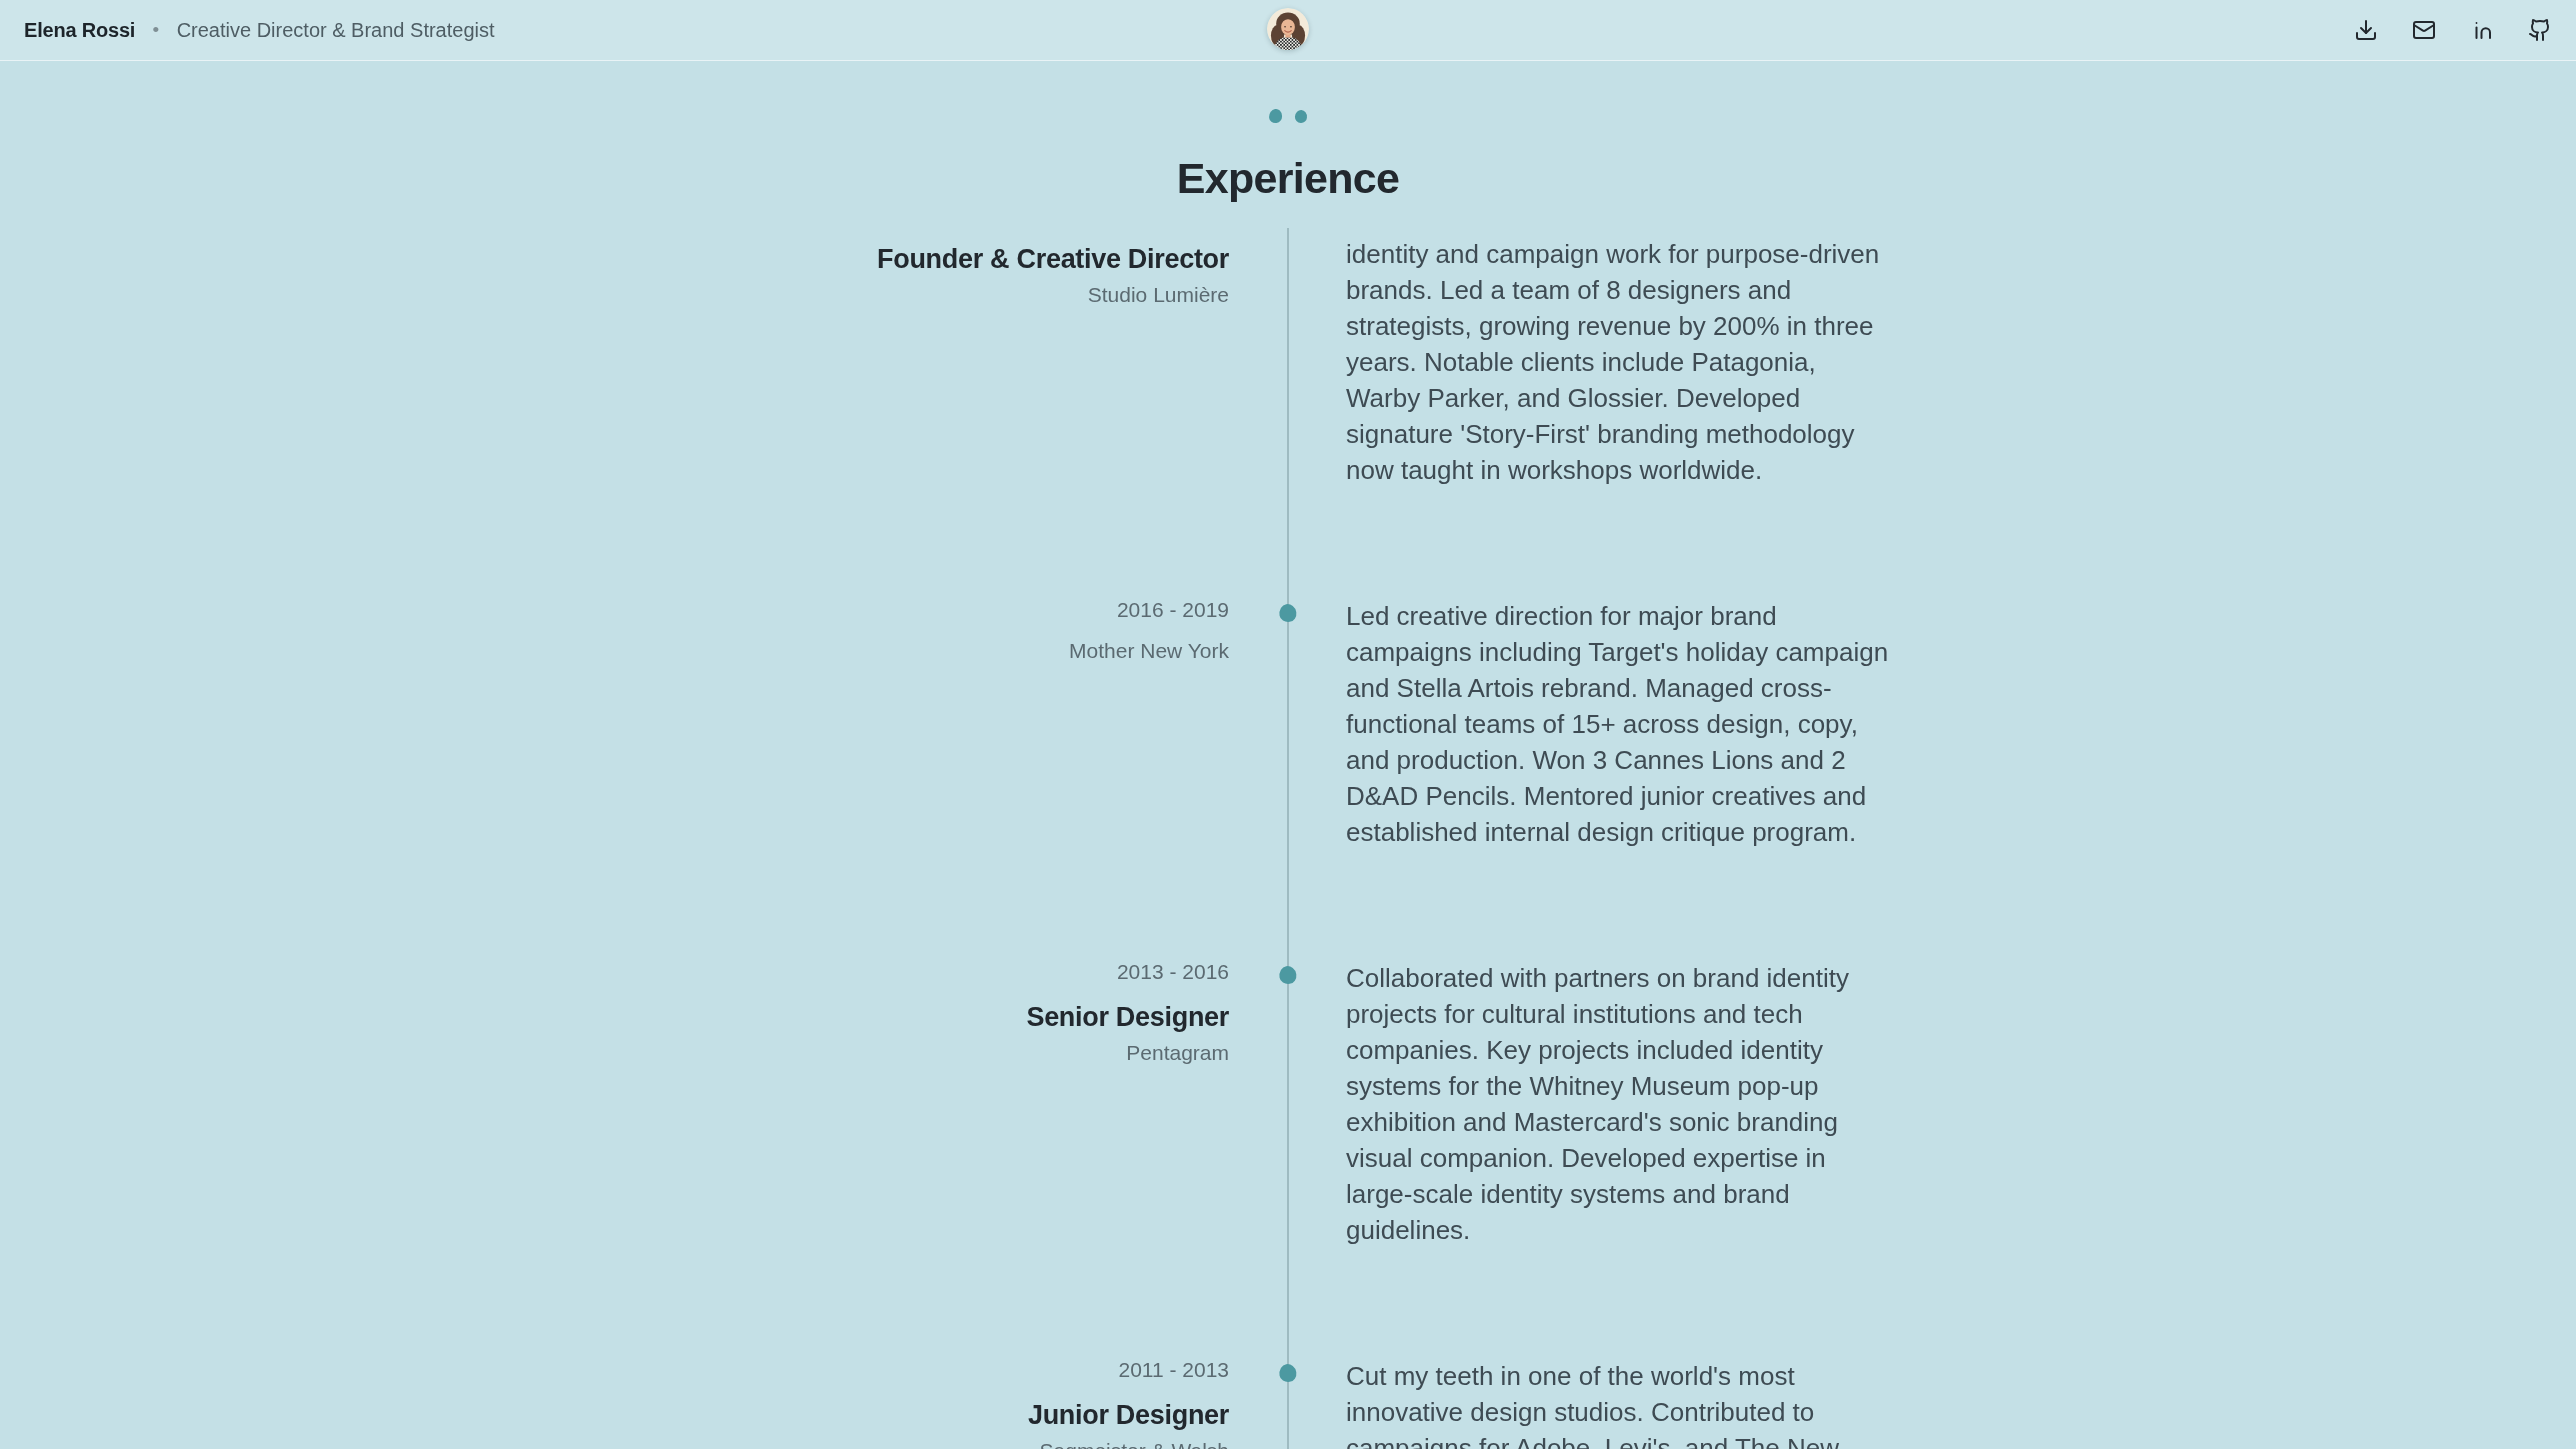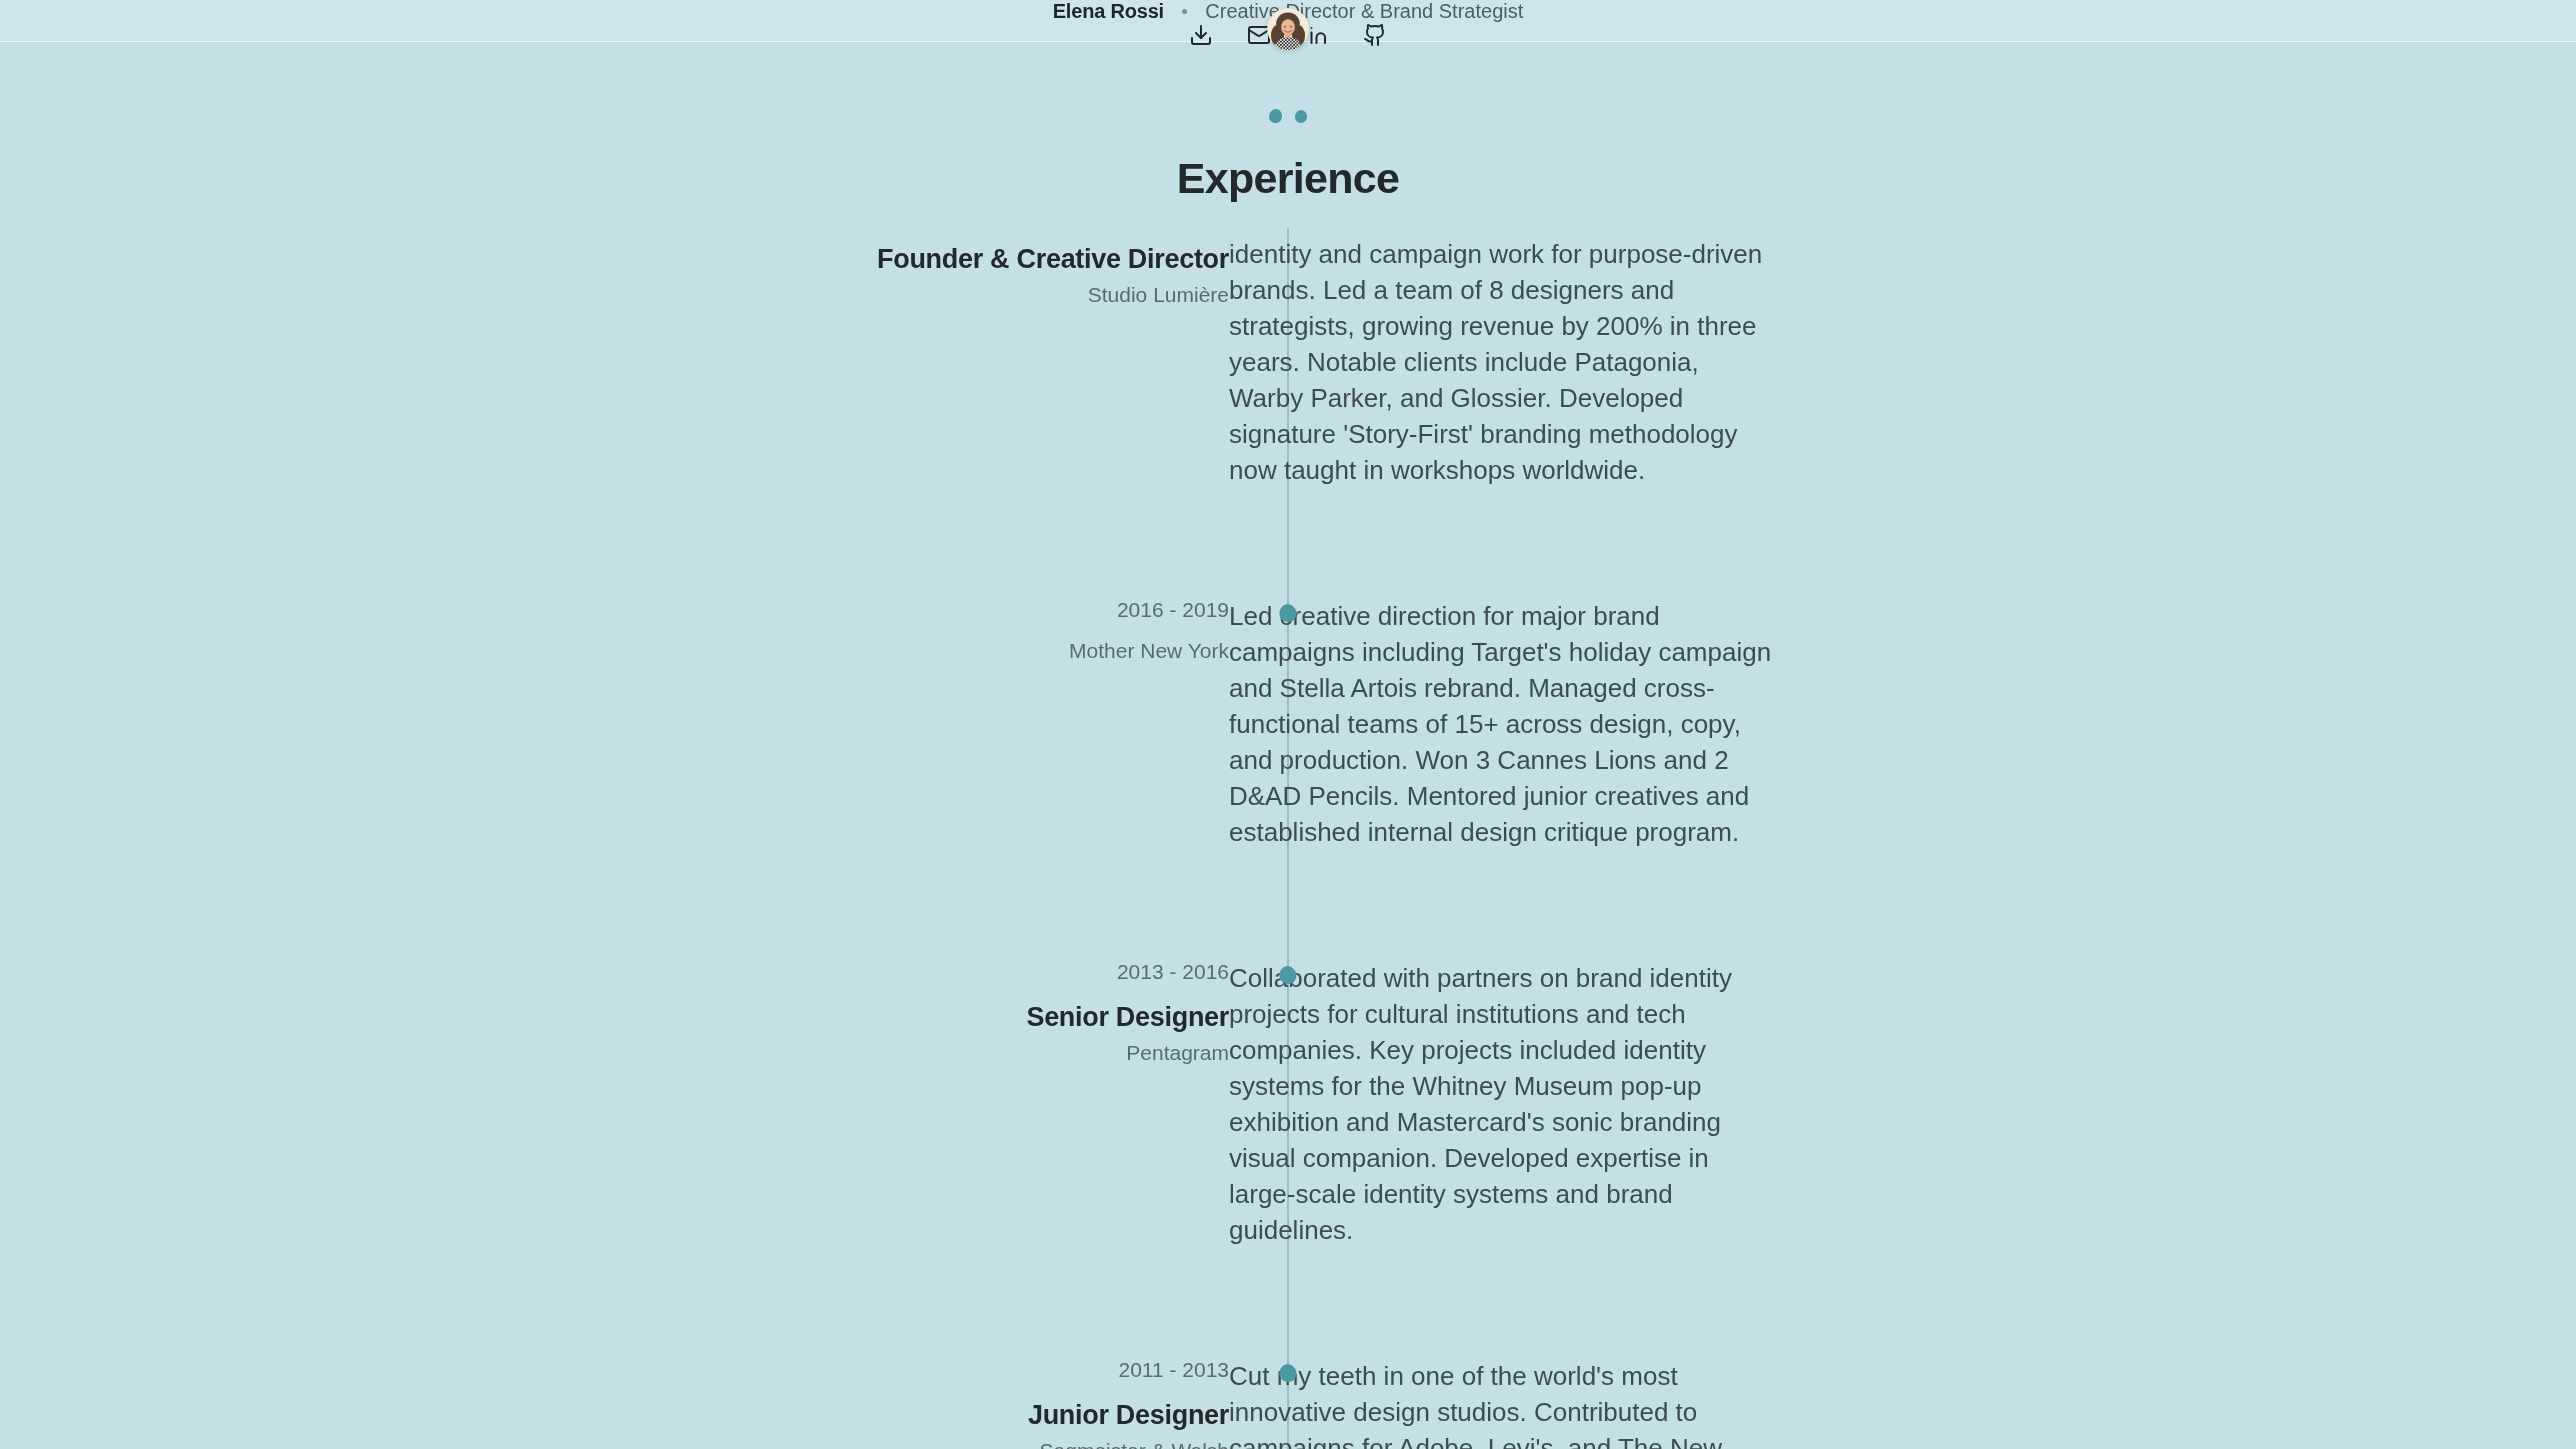--- a/index.html
+++ b/index.html
@@ -3,26 +3,25 @@
 <meta charset="utf-8">
 <style>
   html,body{margin:0;padding:0}
   body{
     width:2576px;height:1449px;overflow:hidden;position:relative;
     background:#c4e0e6;color:#22282e;
     font-family:"Liberation Sans",sans-serif;
   }
   
   .topbar{
-    position:fixed;top:0;left:0;right:0;height:42px;z-index:10;
+    position:fixed;top:0;left:0;right:0;height:61px;z-index:10;
     display:flex;align-items:center;justify-content:space-between;
     padding:0 24px;box-sizing:border-box;
     background:rgba(255,255,255,0.16);
     border-bottom:1.3px solid rgba(255,255,255,0.55);
-    flex-direction:column;
   }
   .id{display:flex;align-items:center;gap:17.4px;font-size:20px;white-space:nowrap}
   .name{font-weight:700;color:#1d242a;letter-spacing:-0.2px}
   .sep{color:#7f8f95;font-size:19px}
   .subtitle{color:#4e5d64}
   .actions{display:flex;align-items:center;gap:34px}
   .icon-btn{width:24px;height:24px;color:#22282e;cursor:pointer}
   .icon-btn svg{width:24px;height:24px;display:block;stroke:currentColor;fill:none;stroke-width:2;stroke-linecap:round;stroke-linejoin:round}
   .avatar{
     position:absolute;left:50%;top:8px;transform:translateX(-50%);
@@ -38,21 +37,21 @@
   .section-title{
     margin:27px 0 0;text-align:center;
     font-size:43px;line-height:54px;font-weight:700;color:#22282e;letter-spacing:-0.7px;
   }
   
   .timeline{position:relative;width:1204px;margin:23.5px auto 0;padding-top:8px}
   .tl-line{
     position:absolute;left:50%;top:0;width:1.3px;height:1222px;
     margin-left:-0.7px;background:rgba(62,92,97,0.28);
   }
-  .entry{position:relative;display:grid;grid-template-columns:543px 543px;margin-bottom:110px}
+  .entry{position:relative;display:grid;grid-template-columns:543px 543px;column-gap:117px;margin-bottom:110px}
   .marker{
     position:absolute;left:50%;top:5.4px;width:17.4px;height:18px;
     transform:translateX(-50%) rotate(-8deg);
     background:#4c99a1;border-radius:48% 52% 46% 54%/58% 52% 48% 42%;
   }
   .left{text-align:right}
   .period{font-size:21px;line-height:24px;color:#5b6a71;margin-bottom:17px}
   .job-title{font-size:27px;line-height:32px;font-weight:700;color:#22282e;letter-spacing:-0.3px}
   .company{font-size:21px;line-height:24px;color:#5b6a71;margin-top:8px}
   .desc{font-size:26px;line-height:36px;color:#3e4b53}

